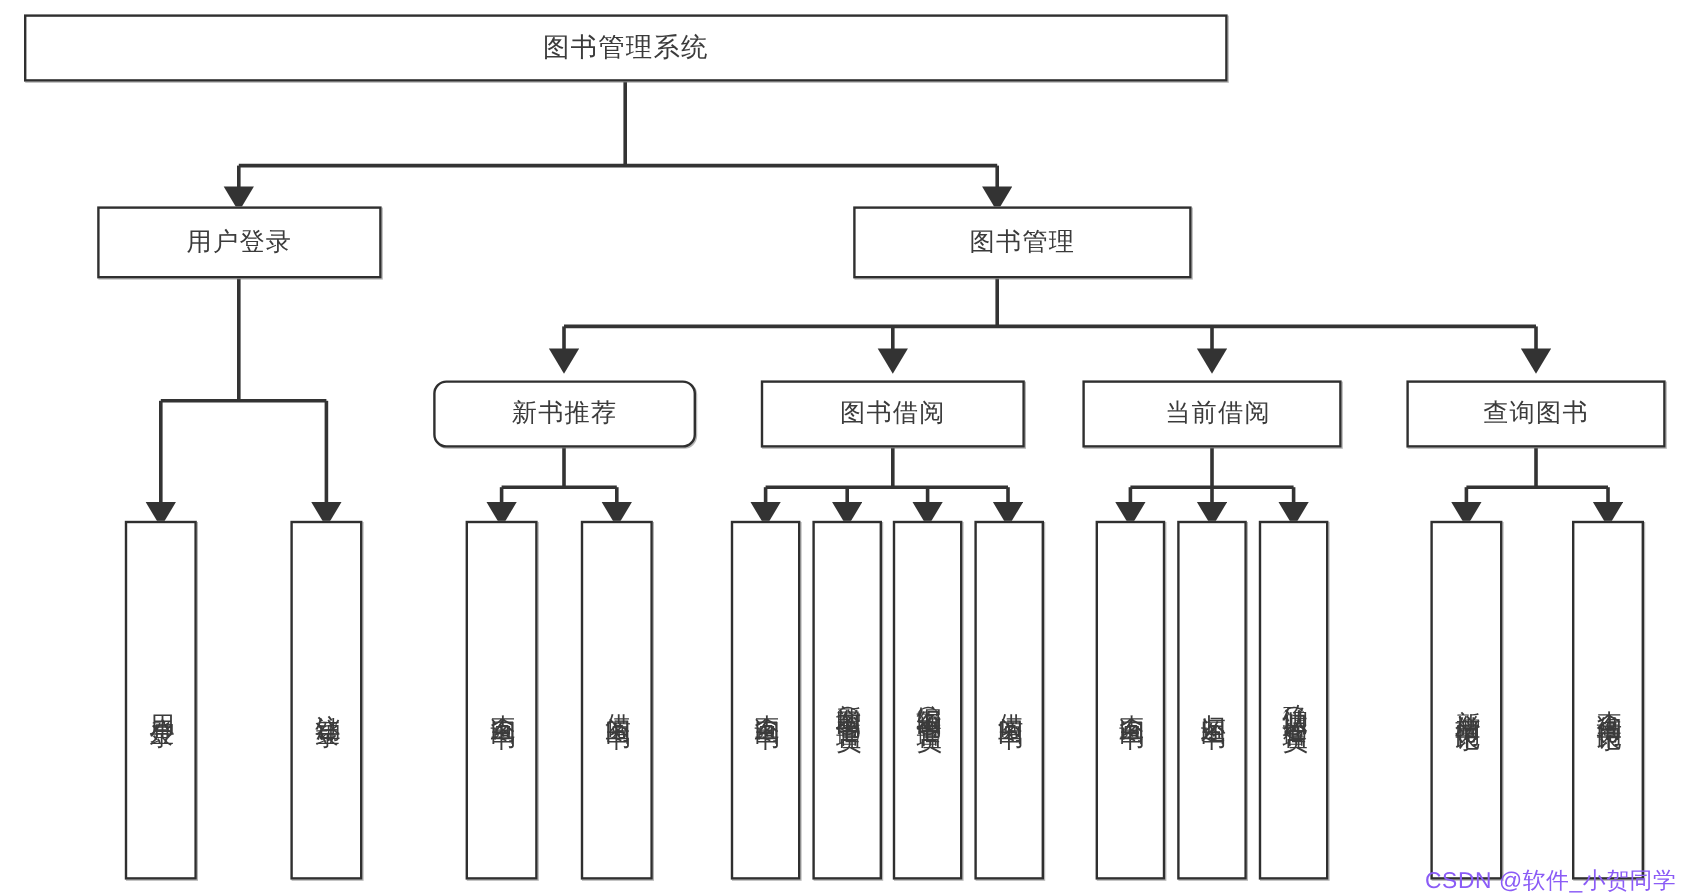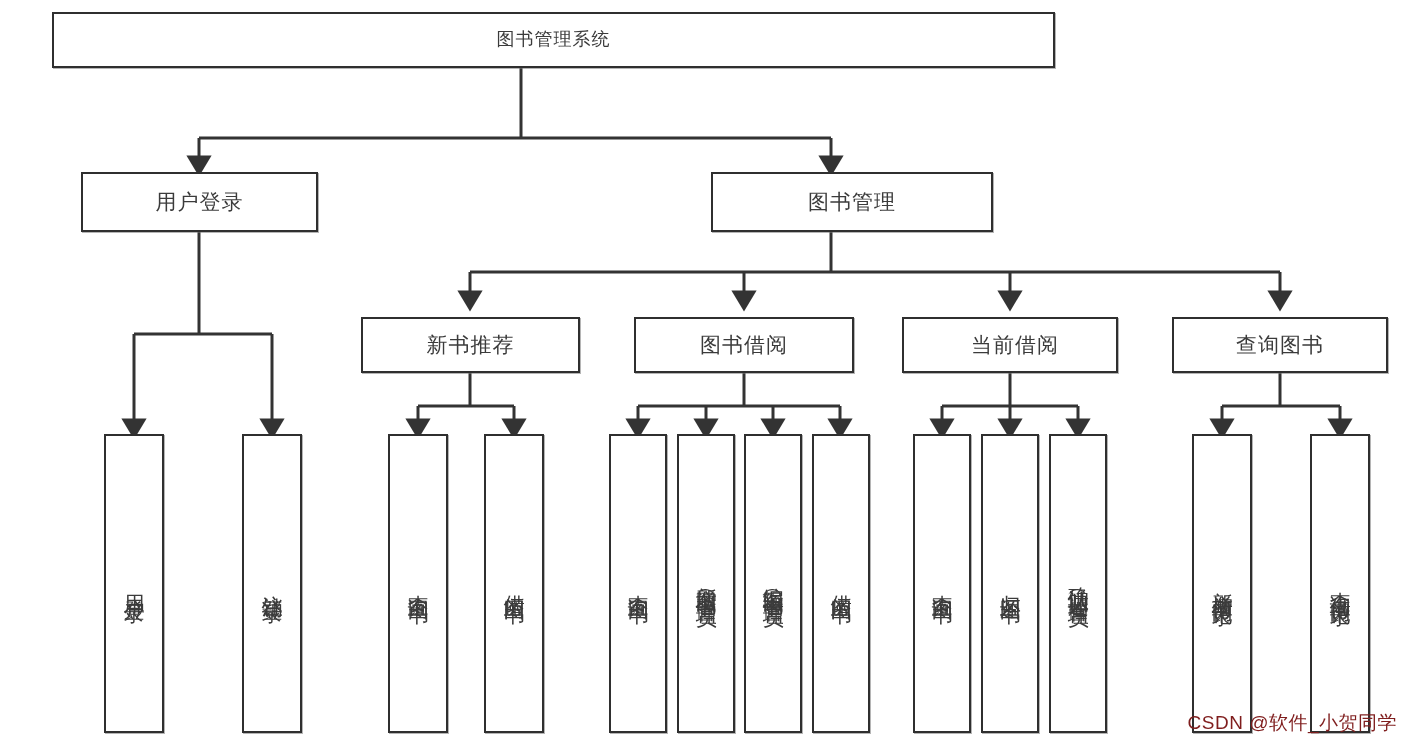--- a/index.html
+++ b/index.html
@@ -37,44 +37,43 @@
     color: #3b3b3b;
     box-shadow: 1px 1px 0 rgba(120,120,120,0.55);
   }
   .node-h {
     font-size: 21px;
     letter-spacing: 1px;
     line-height: 1.1;
     white-space: nowrap;
   }
   .node-root {
-    font-size: 18px;
-    margin-left: 32px;
+    font-size: 22px;
   }
   .node-v {
     writing-mode: vertical-rl;
     text-orientation: upright;
     font-size: 21px;
     line-height: 1.35;
     letter-spacing: 3px;
     white-space: nowrap;
     align-items: center;
     justify-content: center;
   }
   .node-v > span {
     writing-mode: vertical-rl;
     text-orientation: upright;
     display: block;
   }
   .watermark {
     position: absolute;
     right: 8px;
-    bottom: 11px;
+    bottom: 0;
     font-size: 19px;
-    color: #7f1d1d;
+    color: #8b5cf6;
     letter-spacing: 0.5px;
     white-space: nowrap;
   }
 </style>
 </head>
 <body>
 
 <div id="diagram-canvas">
 
   <svg id="connector-layer" viewBox="0 0 1405 747" xmlns="http://www.w3.org/2000/svg">
@@ -131,21 +130,21 @@
     <span>图书管理系统</span>
   </div>
 
   <div class="node node-h" style="left:81px; top:172px; width:237px; height:60px;">
     <span>用户登录</span>
   </div>
   <div class="node node-h" style="left:711px; top:172px; width:282px; height:60px;">
     <span>图书管理</span>
   </div>
 
-  <div class="node node-h" style="left:361px; top:317px; width:219px; height:56px;">
+  <div class="node node-h" style="left:361px; top:317px; width:219px; height:56px;border-radius:11px;">
     <span>新书推荐</span>
   </div>
   <div class="node node-h" style="left:634px; top:317px; width:220px; height:56px;">
     <span>图书借阅</span>
   </div>
   <div class="node node-h" style="left:902px; top:317px; width:216px; height:56px;padding-left:10px;">
     <span>当前借阅</span>
   </div>
   <div class="node node-h" style="left:1172px; top:317px; width:216px; height:56px;">
     <span>查询图书</span>

